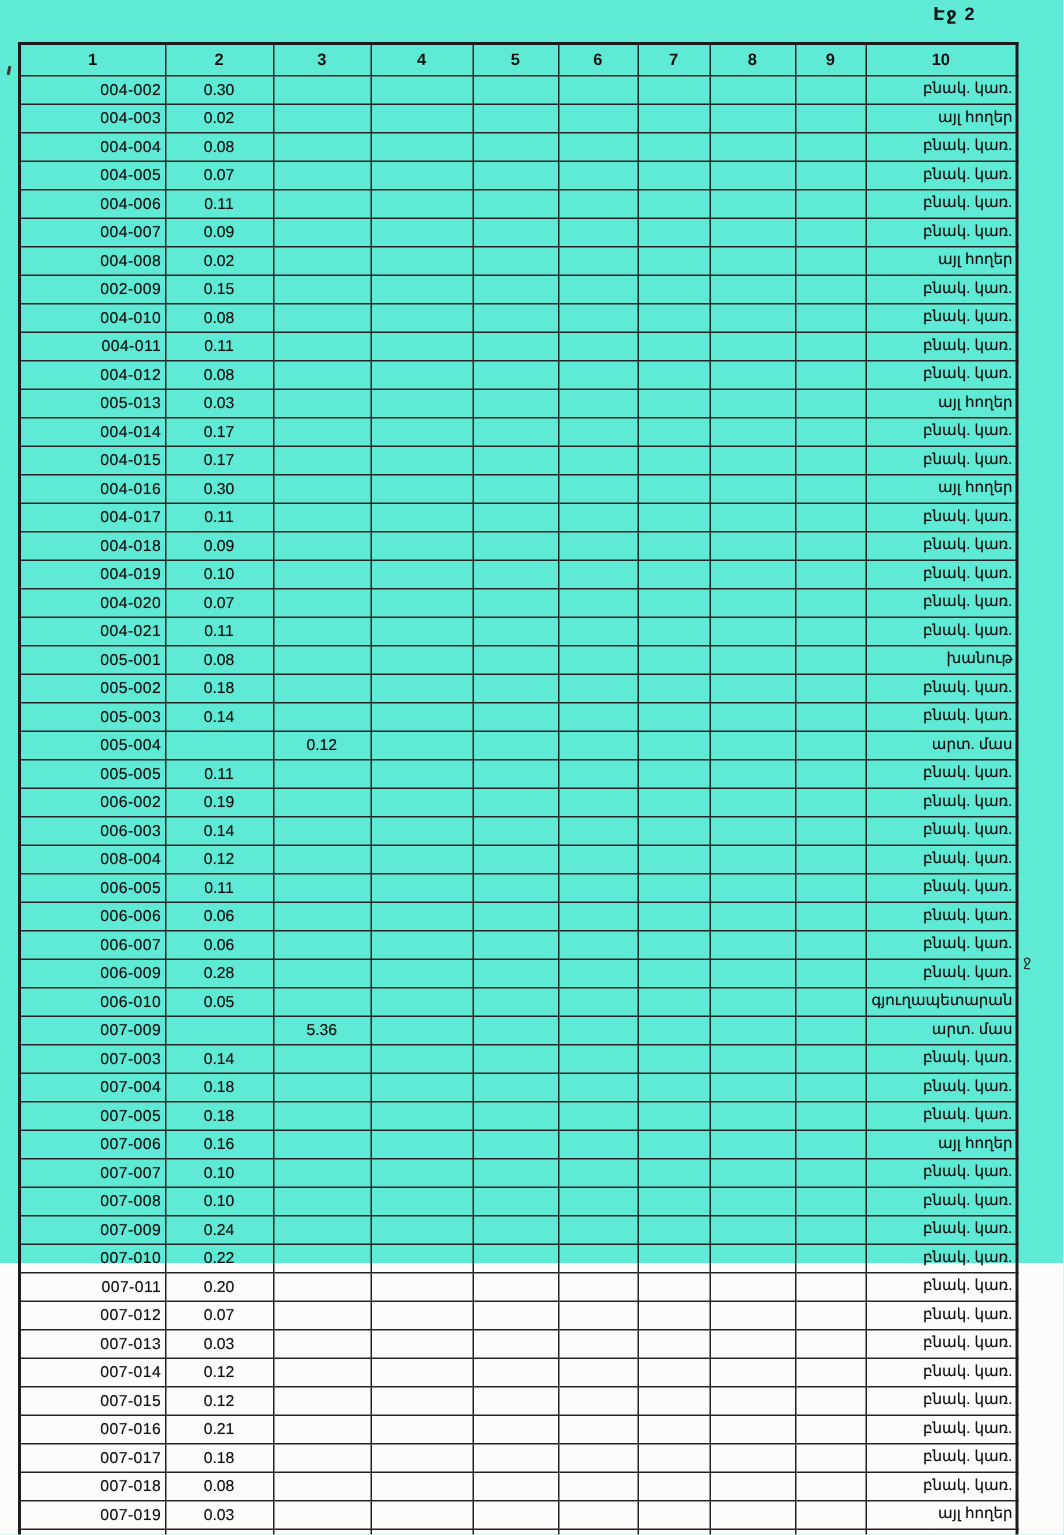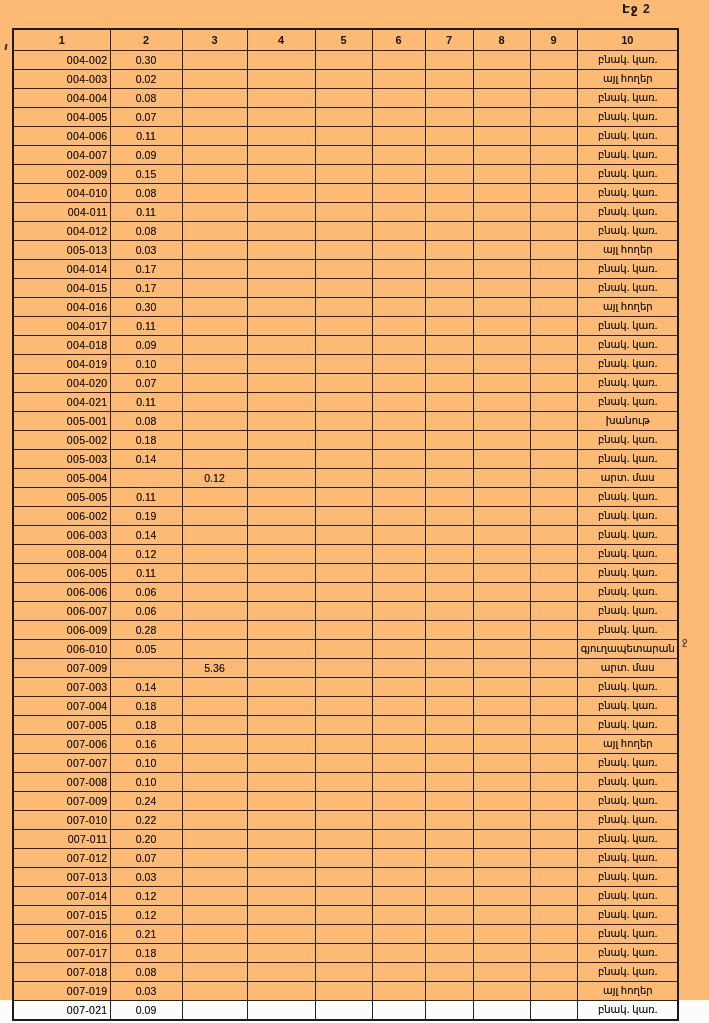--- a/index.html
+++ b/index.html
@@ -5,22 +5,22 @@
   html, body {
     margin: 0; padding: 0;
     width: 709px; height: 1023px;
     background: #fcfcfa;
     font-family: "Liberation Sans", "DejaVu Sans", sans-serif;
     color: #151515;
     overflow: hidden;
   }
   .sheet {
     position: relative;
-    width: 709px; height: 1000px;
-    background: #fdba74;
+    width: 709px; height: 842px;
+    background: #5eead4;
   }
   .page-label {
     position: absolute;
     top: 2px; left: 622px;
     font-size: 12px;
     font-weight: bold;
     letter-spacing: 1px;
     color: #181818;
   }
   .scan-tick {
@@ -54,21 +54,21 @@
   .doc-table tbody tr { height: 18.2px; }
   .doc-table td {
     font-size: 10.5px;
     line-height: 18px;
     vertical-align: middle;
     color: #131313;
     text-shadow: 0 0 0.5px rgba(20,20,20,0.55);
   }
   td.c-code { text-align: right; padding-left: 4px; letter-spacing: 0.3px; }
   td.c-num  { text-align: center; }
-  td.c-use  { text-align: center; padding-left: 3px; font-size: 10px; }
+  td.c-use  { text-align: right; padding-left: 3px; font-size: 10px; }
   .margin-note {
     position: absolute;
     left: 682px; top: 636px;
     font-size: 10px;
     color: #2e2e2e;
   }
 </style>
 </head>
 <body>
 
@@ -172,20 +172,32 @@
           <td class="c-num"></td>
           <td class="c-empty"></td>
           <td class="c-empty"></td>
           <td class="c-empty"></td>
           <td class="c-empty"></td>
           <td class="c-empty"></td>
           <td class="c-empty"></td>
           <td class="c-use">բնակ. կառ.</td>
         </tr>
         <tr>
+          <td class="c-code">004-008</td>
+          <td class="c-num">0.02</td>
+          <td class="c-num"></td>
+          <td class="c-empty"></td>
+          <td class="c-empty"></td>
+          <td class="c-empty"></td>
+          <td class="c-empty"></td>
+          <td class="c-empty"></td>
+          <td class="c-empty"></td>
+          <td class="c-use">այլ հողեր</td>
+        </tr>
+        <tr>
           <td class="c-code">002-009</td>
           <td class="c-num">0.15</td>
           <td class="c-num"></td>
           <td class="c-empty"></td>
           <td class="c-empty"></td>
           <td class="c-empty"></td>
           <td class="c-empty"></td>
           <td class="c-empty"></td>
           <td class="c-empty"></td>
           <td class="c-use">բնակ. կառ.</td>

